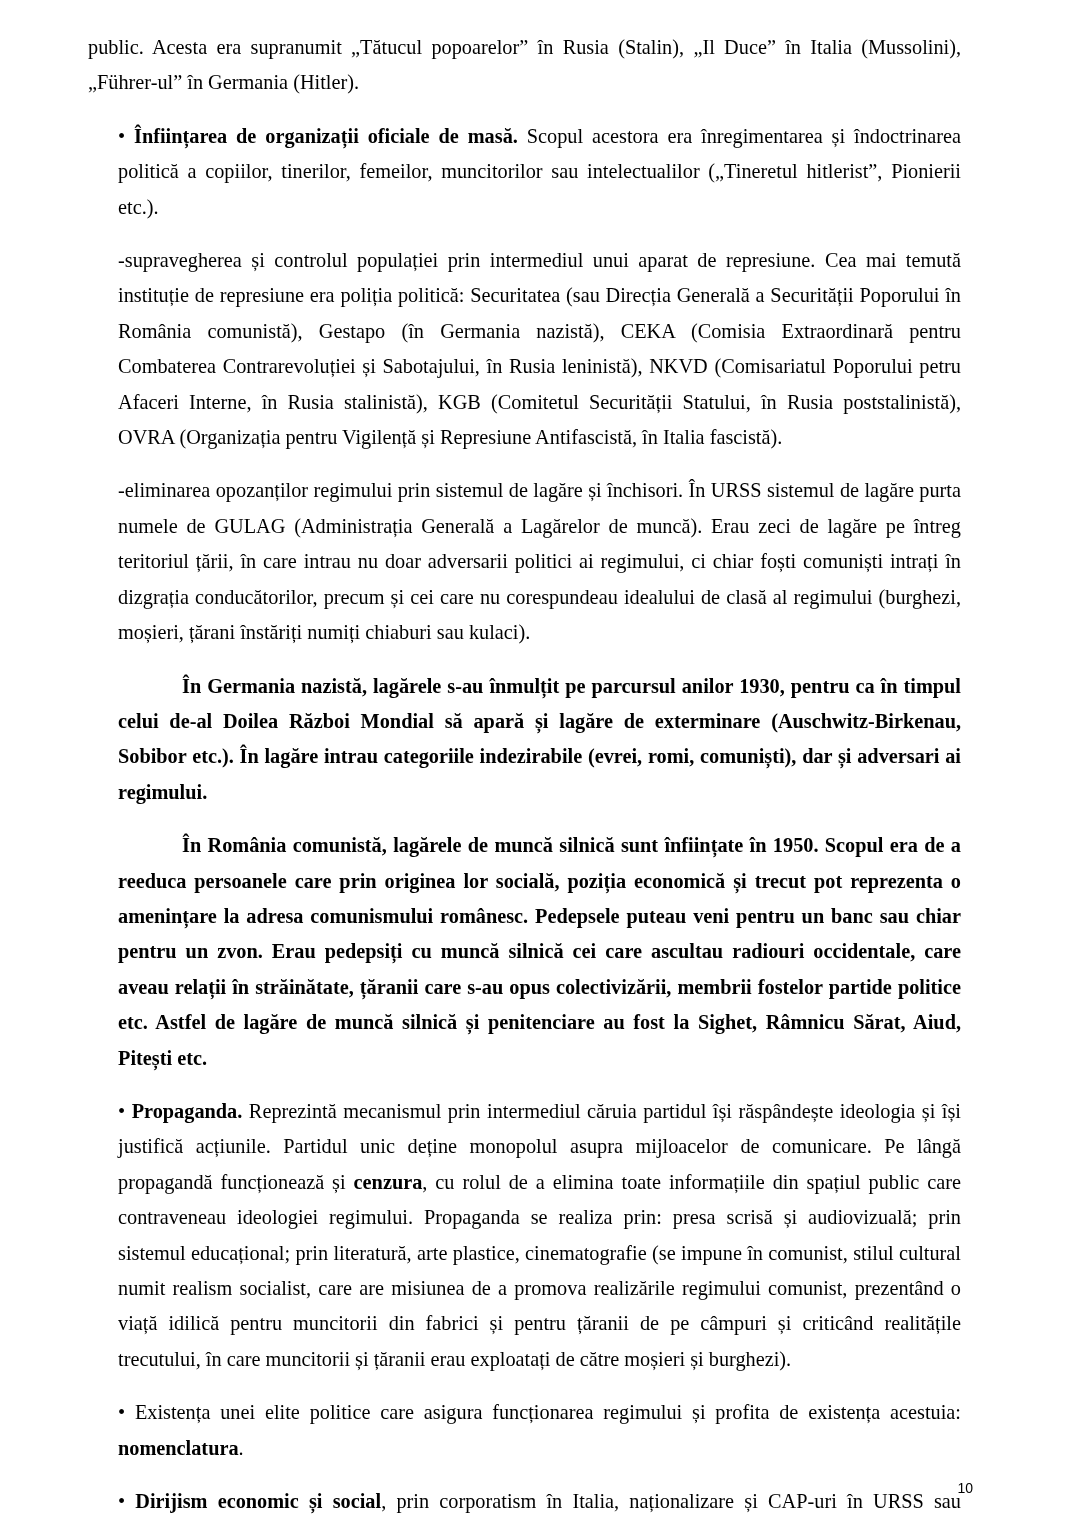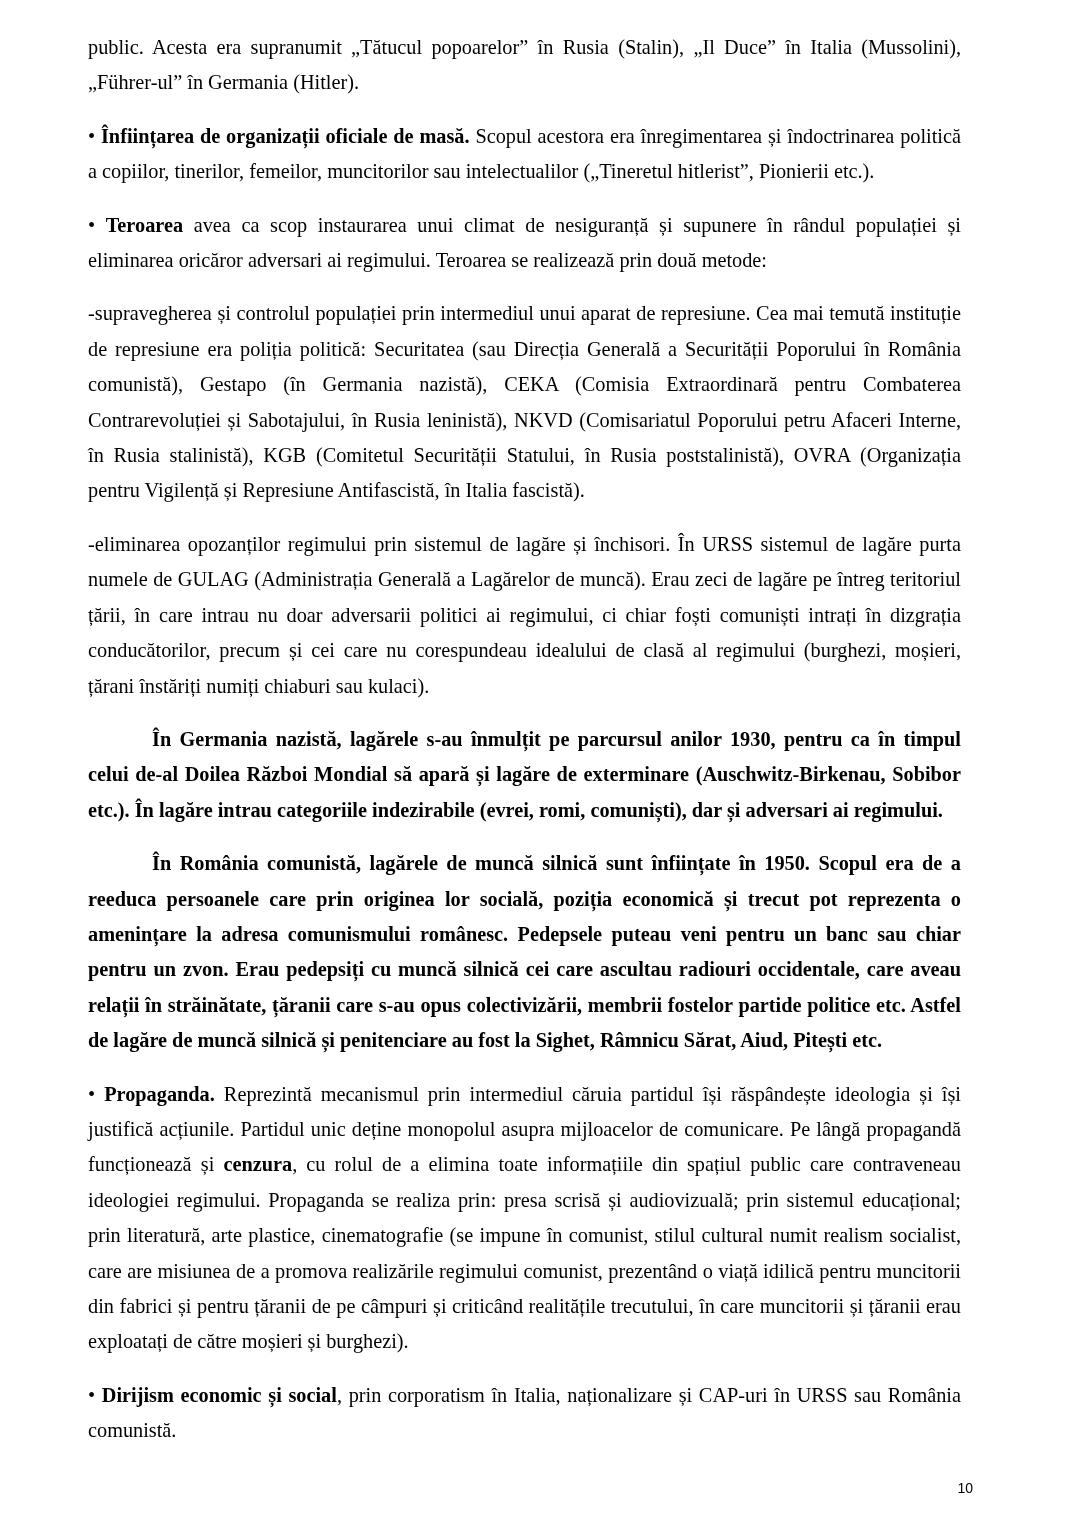--- a/index.html
+++ b/index.html
@@ -28,20 +28,21 @@
     text-justify: inter-word;
     hyphens: none;
   }
   p.para {
     margin: 0 0 0 0;
     padding: 0;
     text-align: justify;
   }
   p.para.gap {
     margin-top: 18px;
+    margin-left: 30px;
   }
   p.indent {
     text-indent: 64px;
     font-weight: bold;
   }
   .b { font-weight: bold; }
   .i { }
   .bullet-char { font-weight: normal; }
   #page-number {
     position: absolute;
@@ -59,33 +60,33 @@
 <body>
 
 <div id="page">
 
   <div class="doc-body">
 
     <p class="para"><span>public. Acesta era supranumit „Tătucul popoarelor” în Rusia (Stalin), „Il Duce” în Italia (Mussolini), „Führer-ul” în Germania (Hitler).</span></p>
 
     <p class="para gap"><span class="bullet-char">• </span><span class="b">Înființarea de organizații oficiale de masă.</span><span> Scopul acestora era înregimentarea și îndoctrinarea politică a copiilor, tinerilor, femeilor, muncitorilor sau intelectualilor („Tineretul hitlerist”, Pionierii etc.).</span></p>
 
-    <p class="para gap"><span class="bullet-char">• </span><span class="b">Teroarea</span><span> avea ca scop instaurarea unui climat de nesiguranță și supunere în rândul populației și eliminarea oricăror adversari ai regimului. Teroarea se realizează prin două metode:</span></p>
 
     <p class="para gap"><span class="i">-supravegherea și controlul populației</span><span> prin intermediul unui aparat de represiune. Cea mai temută instituție de represiune era poliția politică: Securitatea (sau Direcția Generală a Securității Poporului în România comunistă), Gestapo (în Germania nazistă), CEKA (Comisia Extraordinară pentru Combaterea Contrarevoluției și Sabotajului, în Rusia leninistă), NKVD (Comisariatul Poporului petru Afaceri Interne, în Rusia stalinistă), KGB (Comitetul Securității Statului, în Rusia poststalinistă), OVRA (Organizația pentru Vigilență și Represiune Antifascistă, în Italia fascistă).</span></p>
 
     <p class="para gap"><span class="i">-eliminarea opozanților regimului</span><span> prin sistemul de lagăre și închisori. În URSS sistemul de lagăre purta numele de GULAG (Administrația Generală a Lagărelor de muncă). Erau zeci de lagăre pe întreg teritoriul țării, în care intrau nu doar adversarii politici ai regimului, ci chiar foști comuniști intrați în dizgrația conducătorilor, precum și cei care nu corespundeau idealului de clasă al regimului (burghezi, moșieri, țărani înstăriți numiți chiaburi sau kulaci).</span></p>
 
     <p class="para gap indent"><span>În Germania nazistă, lagărele s-au înmulțit pe parcursul anilor 1930, pentru ca în timpul celui de-al Doilea Război Mondial să apară și lagăre de exterminare (Auschwitz-Birkenau, Sobibor etc.). În lagăre intrau categoriile indezirabile (evrei, romi, comuniști), dar și adversari ai regimului.</span></p>
 
     <p class="para gap indent"><span>În România comunistă, lagărele de muncă silnică sunt înființate în 1950. Scopul era de a reeduca persoanele care prin originea lor socială, poziția economică și trecut pot reprezenta o amenințare la adresa comunismului românesc. Pedepsele puteau veni pentru un banc sau chiar pentru un zvon. Erau pedepsiți cu muncă silnică cei care ascultau radiouri occidentale, care aveau relații în străinătate, țăranii care s-au opus colectivizării, membrii fostelor partide politice etc. Astfel de lagăre de muncă silnică și penitenciare au fost la Sighet, Râmnicu Sărat, Aiud, Pitești etc.</span></p>
 
     <p class="para gap"><span class="bullet-char">• </span><span class="b">Propaganda.</span><span> Reprezintă mecanismul prin intermediul căruia partidul își răspândește ideologia și își justifică acțiunile. Partidul unic deține monopolul asupra mijloacelor de comunicare. Pe lângă propagandă funcționează și </span><span class="b">cenzura</span><span>, cu rolul de a elimina toate informațiile din spațiul public care contraveneau ideologiei regimului. Propaganda se realiza prin: presa scrisă și audiovizuală; prin sistemul educațional; prin literatură, arte plastice, cinematografie (se impune în comunist, stilul cultural numit </span><span class="i">realism socialist</span><span>, care are misiunea de a promova realizările regimului comunist, prezentând o viață idilică pentru muncitorii din fabrici și pentru țăranii de pe câmpuri și criticând realitățile trecutului, în care muncitorii și țăranii erau exploatați de către moșieri și burghezi).</span></p>
 
 
+    <p class="para gap"><span class="bullet-char">• </span><span>Existența unei elite politice care asigura funcționarea regimului și profita de existența acestuia: </span><span class="b">nomenclatura</span><span>.</span></p>
 
     <p class="para gap"><span class="bullet-char">• </span><span class="b">Dirijism economic și social</span><span>, prin corporatism în Italia, naționalizare și CAP-uri în URSS sau România comunistă.</span></p>
 
   </div>
 
   <div id="page-number">10</div>
 
 </div>
 
 </body></html>

